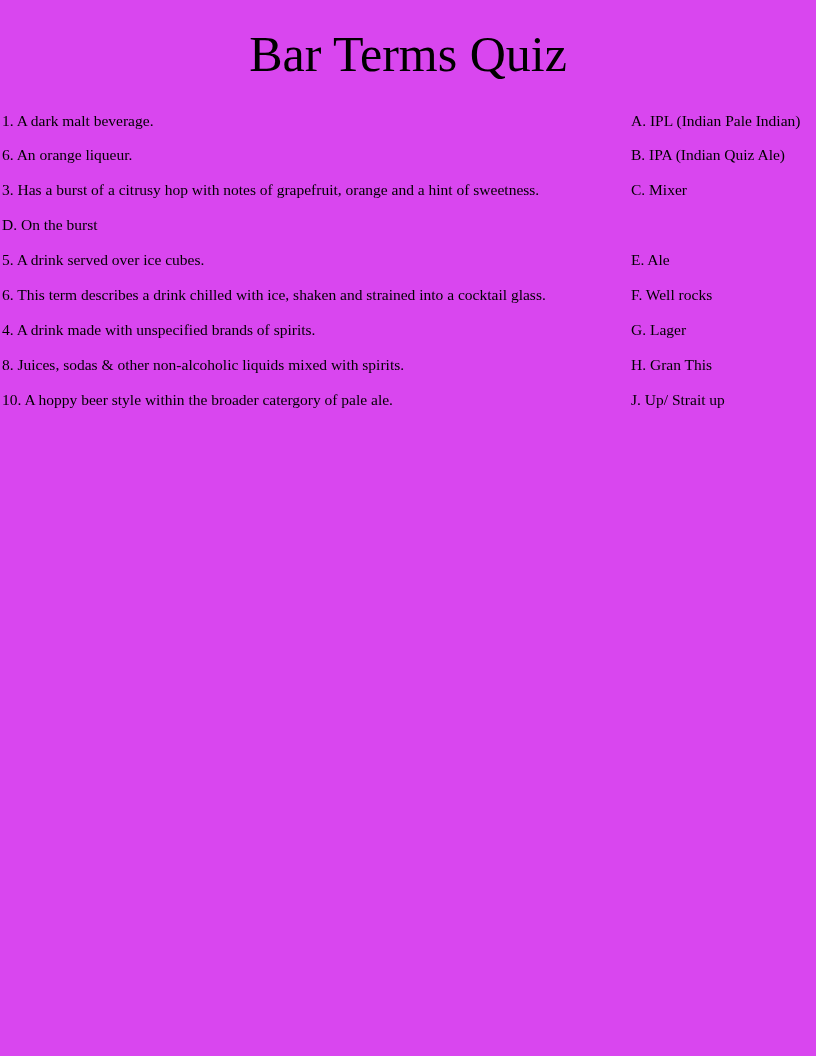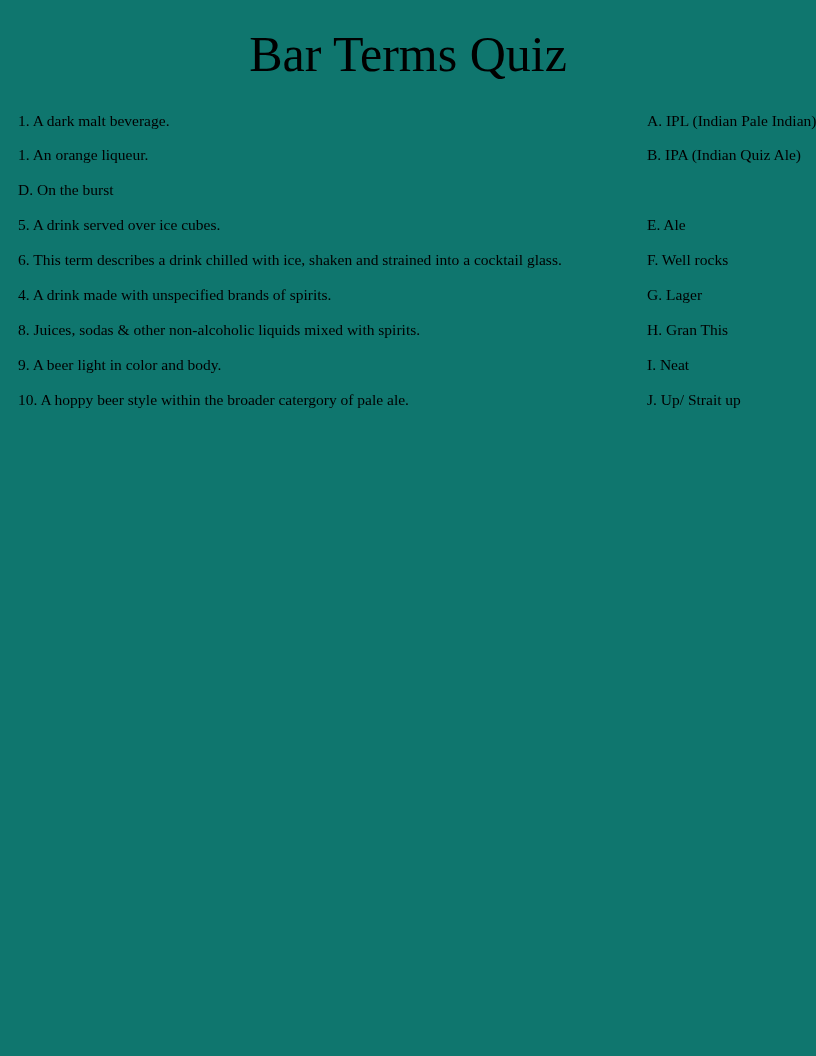--- a/index.html
+++ b/index.html
@@ -4,38 +4,38 @@
 <style>
   html, body {
     margin: 0;
     padding: 0;
     background: #ffffff;
   }
   .page {
     position: relative;
     width: 816px;
     height: 1056px;
-    background: #0f766e;
+    background: #d946ef;
     color: #000000;
     font-family: "Liberation Serif", "DejaVu Serif", serif;
     overflow: hidden;
     box-sizing: border-box;
   }
   .quiz-title {
     margin: 0;
     padding-top: 26px;
     text-align: center;
     font-size: 50px;
     font-weight: normal;
     line-height: 1.15;
     letter-spacing: 0px;
   }
   .quiz-rows {
     margin-top: 28px;
-    padding-left: 18px;
+    padding-left: 2px;
   }
   .row {
     display: grid;
     grid-template-columns: 629px 1fr;
     height: 34.9px;
     align-items: start;
   }
   .question, .answer {
     font-size: 15.5px;
     line-height: 18px;
@@ -47,22 +47,26 @@
 
 <div class="page">
   <h1 class="quiz-title">Bar Terms Quiz</h1>
 
   <div class="quiz-rows" id="quiz-rows">
       <div class="row">
         <div class="question">1. A dark malt beverage.</div>
         <div class="answer">A. IPL (Indian Pale Indian)</div>
       </div>
       <div class="row">
-        <div class="question">1. An orange liqueur.</div>
+        <div class="question">6. An orange liqueur.</div>
         <div class="answer">B. IPA (Indian Quiz Ale)</div>
+      </div>
+      <div class="row">
+        <div class="question">3. Has a burst of a citrusy hop with notes of grapefruit, orange and a hint of sweetness.</div>
+        <div class="answer">C. Mixer</div>
       </div>
       <div class="row">
         <div class="answer">D. On the burst</div>
       </div>
       <div class="row">
         <div class="question">5. A drink served over ice cubes.</div>
         <div class="answer">E. Ale</div>
       </div>
       <div class="row">
         <div class="question">6. This term describes a drink chilled with ice, shaken and strained into a cocktail glass.</div>
@@ -70,21 +74,17 @@
       </div>
       <div class="row">
         <div class="question">4. A drink made with unspecified brands of spirits.</div>
         <div class="answer">G. Lager</div>
       </div>
       <div class="row">
         <div class="question">8. Juices, sodas &amp; other non-alcoholic liquids mixed with spirits.</div>
         <div class="answer">H. Gran This</div>
       </div>
       <div class="row">
-        <div class="question">9. A beer light in color and body.</div>
-        <div class="answer">I. Neat</div>
-      </div>
-      <div class="row">
         <div class="question">10. A hoppy beer style within the broader catergory of pale ale.</div>
         <div class="answer">J. Up/ Strait up</div>
       </div>
     </div>
 </div>
 
 </body></html>

